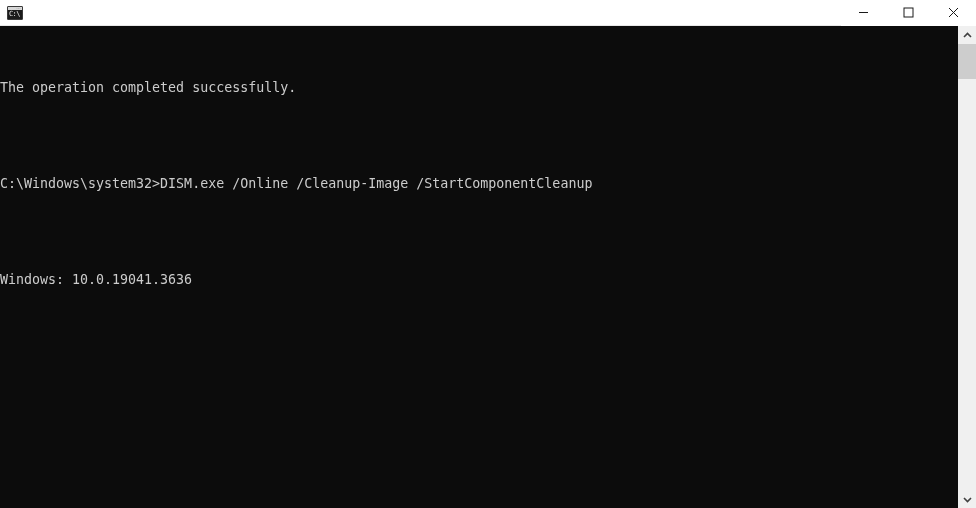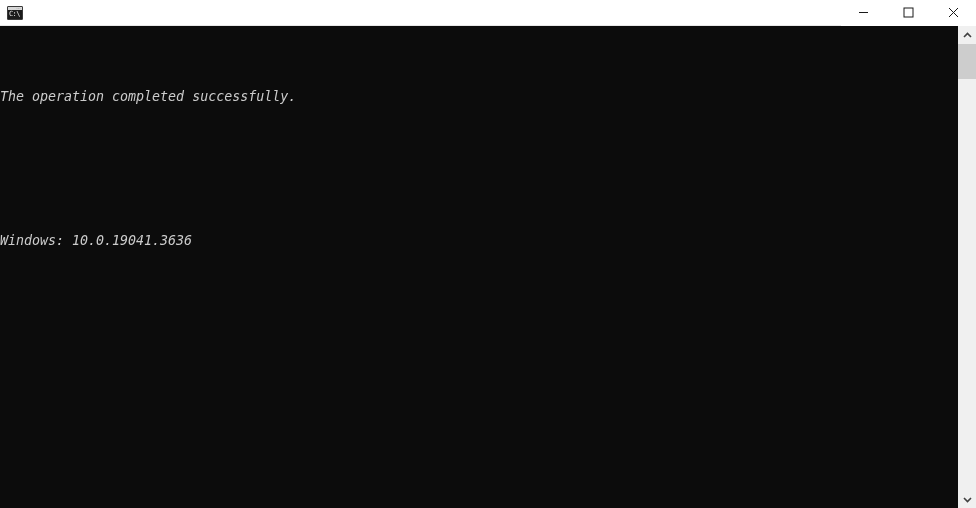--- a/index.html
+++ b/index.html
@@ -84,21 +84,21 @@
     font-family:"DejaVu Sans Mono", monospace;
     font-size:13.3px;
     line-height:16px;
     color:#cccccc;
     white-space:pre;
     letter-spacing:0px;
     overflow:hidden;
   }
   .line { height:16px; white-space:pre; }
   .line:first-child { padding-top:0; }
-  #console-text { padding-top:15px;font-style:italic; }
+  #console-text { padding-top:6px; }
 
   
   #scrollbar {
     width:18px;
     flex:0 0 18px;
     background:#f0f0f0;
     position:relative;
     display:flex;
     flex-direction:column;
   }
@@ -151,20 +151,21 @@
         </svg>
       </div>
     </div>
   </div>
 
   <div id="console-area">
     <div id="console-text">
 
       <div class="line">The operation completed successfully.</div>
       <div class="line"></div>
+      <div class="line">C:\Windows\system32&gt;DISM.exe /Online /Cleanup-Image /StartComponentCleanup</div>
       <div class="line"></div>
       <div class="line">Windows: 10.0.19041.3636</div>
       <div class="line"></div>
       <div class="line"></div>
 
       
 
       
 
       

